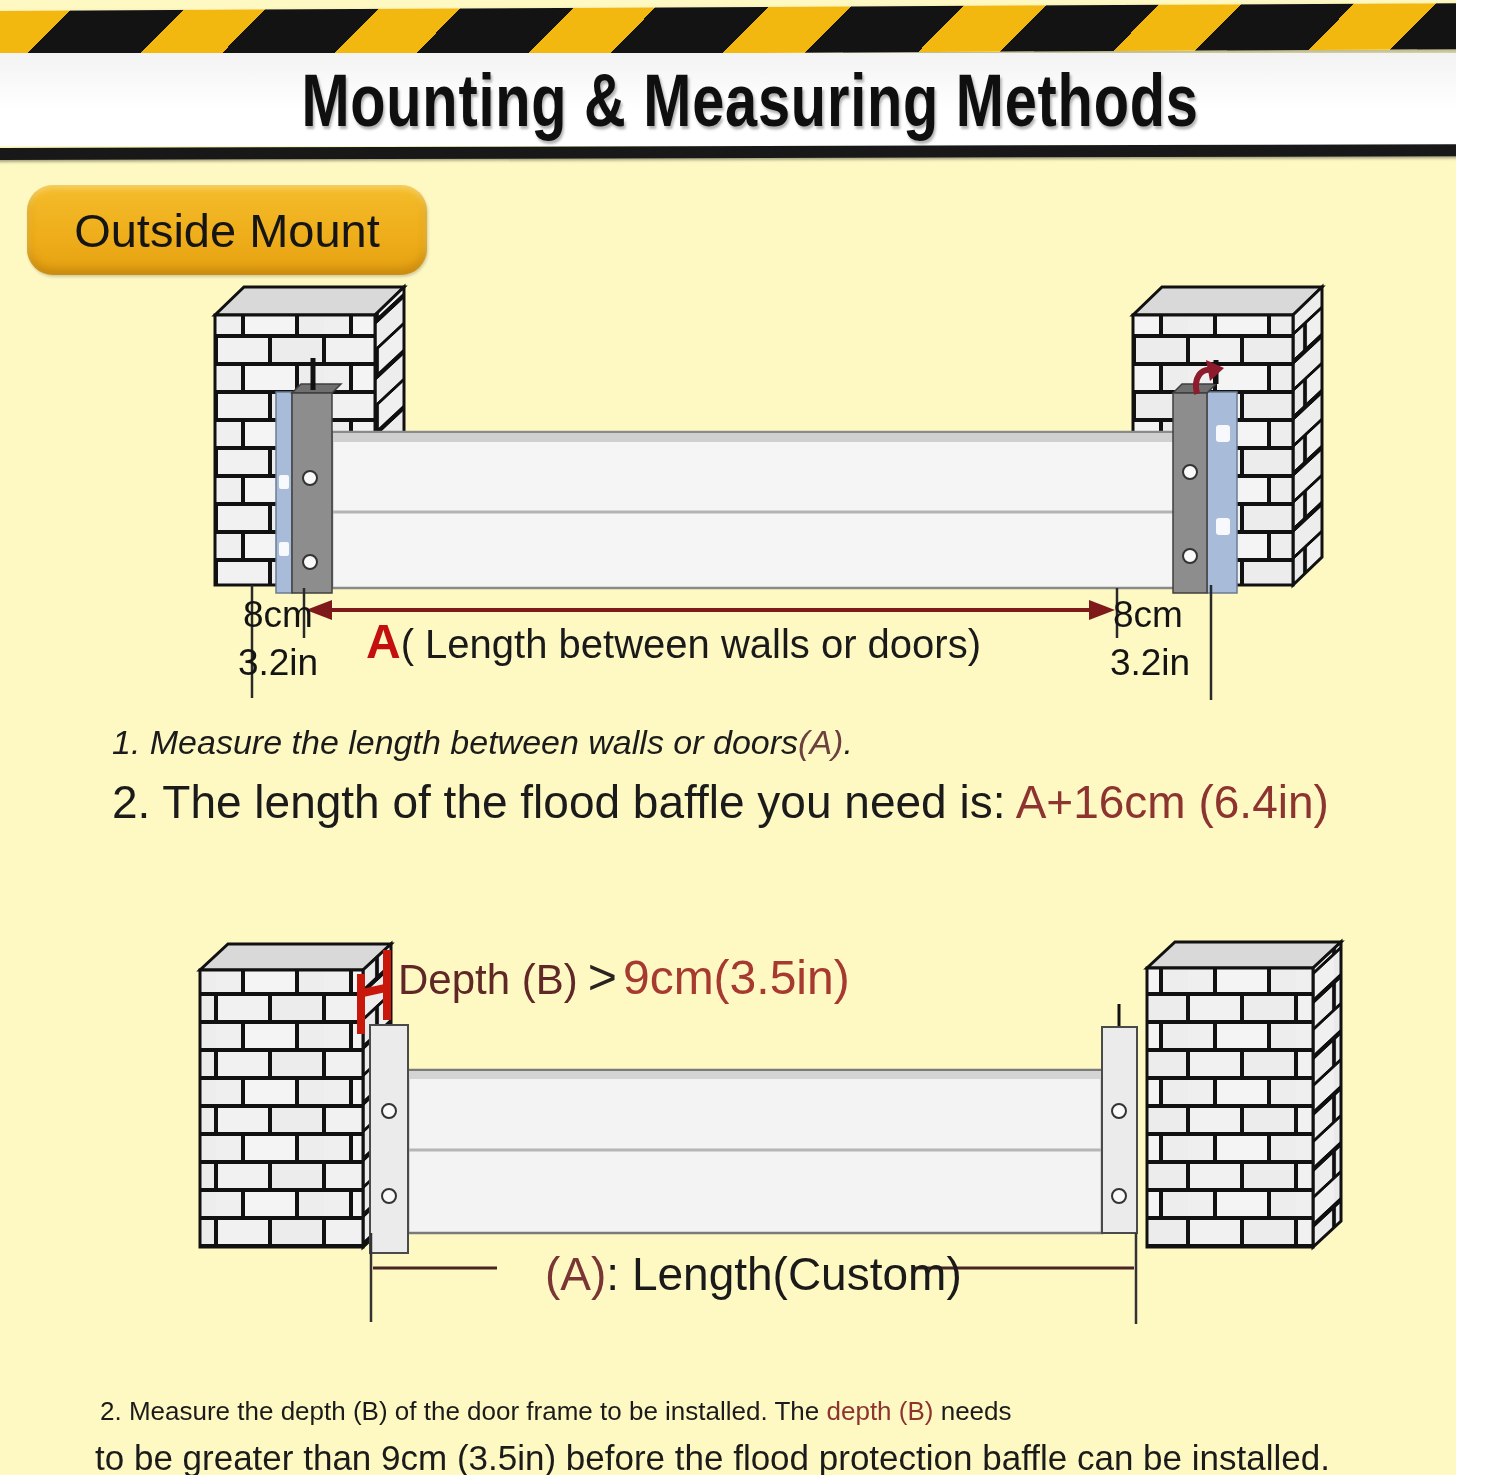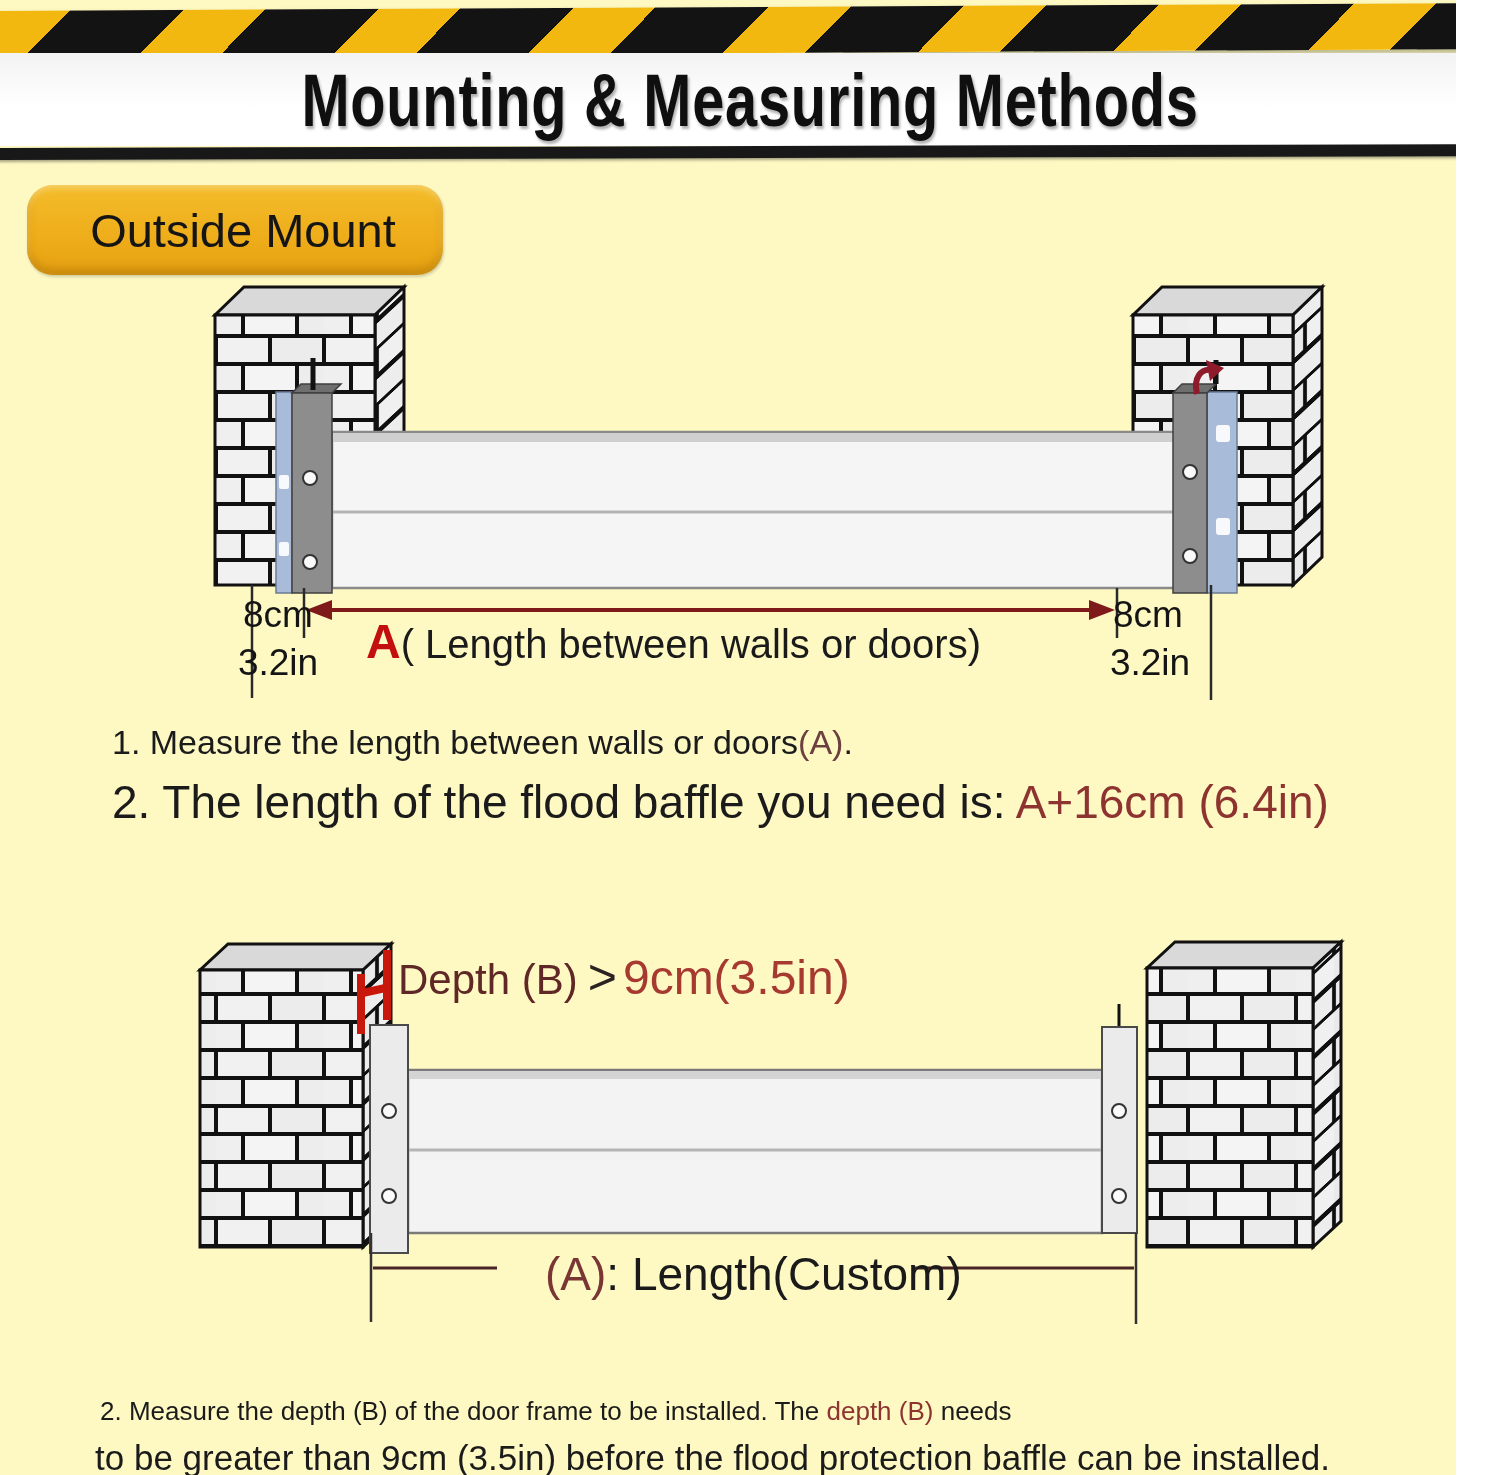--- a/index.html
+++ b/index.html
@@ -32,30 +32,30 @@
     position:absolute;left:-6px;top:146px;width:1512px;height:12px;
     background:#181818;transform:rotate(-0.15deg);
     box-shadow:0 2px 3px rgba(0,0,0,.35);
   }
   
   .badge{
     position:absolute;width:400px;height:90px;border-radius:26px;
     background:linear-gradient(180deg,#F4BC2B 0%,#EFAE1B 55%,#E6A111 100%);
     box-shadow:inset 0 -6px 10px rgba(140,90,0,.35), inset 0 3px 6px rgba(255,236,170,.55), 1px 2px 3px rgba(0,0,0,.18);
     display:flex;align-items:center;justify-content:center;
-    font-size:47px;color:#151515;white-space:nowrap;padding-left:16px;
+    font-size:47px;color:#151515;white-space:nowrap;
   }
   .badge-outside{left:27px;top:185px;}
   .badge-inside{left:27px;top:838px;}
   
   .diagram{position:absolute;left:0;}
   svg text{font-family:"Liberation Sans", sans-serif;}
   
   .instr{position:absolute;white-space:nowrap;color:#1b1b1b;}
-  .o-step1{left:112px;top:723px;font-size:34px;}
+  .o-step1{left:112px;top:723px;font-size:34px;font-style:italic;}
   .o-step2{left:112px;top:775px;font-size:46px;}
   .i-step1{left:100px;top:1342px;font-size:35px;}
   .i-step2{left:100px;top:1396px;font-size:26px;}
   .i-step2b{left:95px;top:1438px;font-size:35px;}
   .hl-muted{color:#6d4040;}
   .hl-red{color:#8d3430;}
   
   .depth-label{
     position:absolute;left:398px;top:948px;display:flex;align-items:baseline;
     white-space:nowrap;z-index:5;

